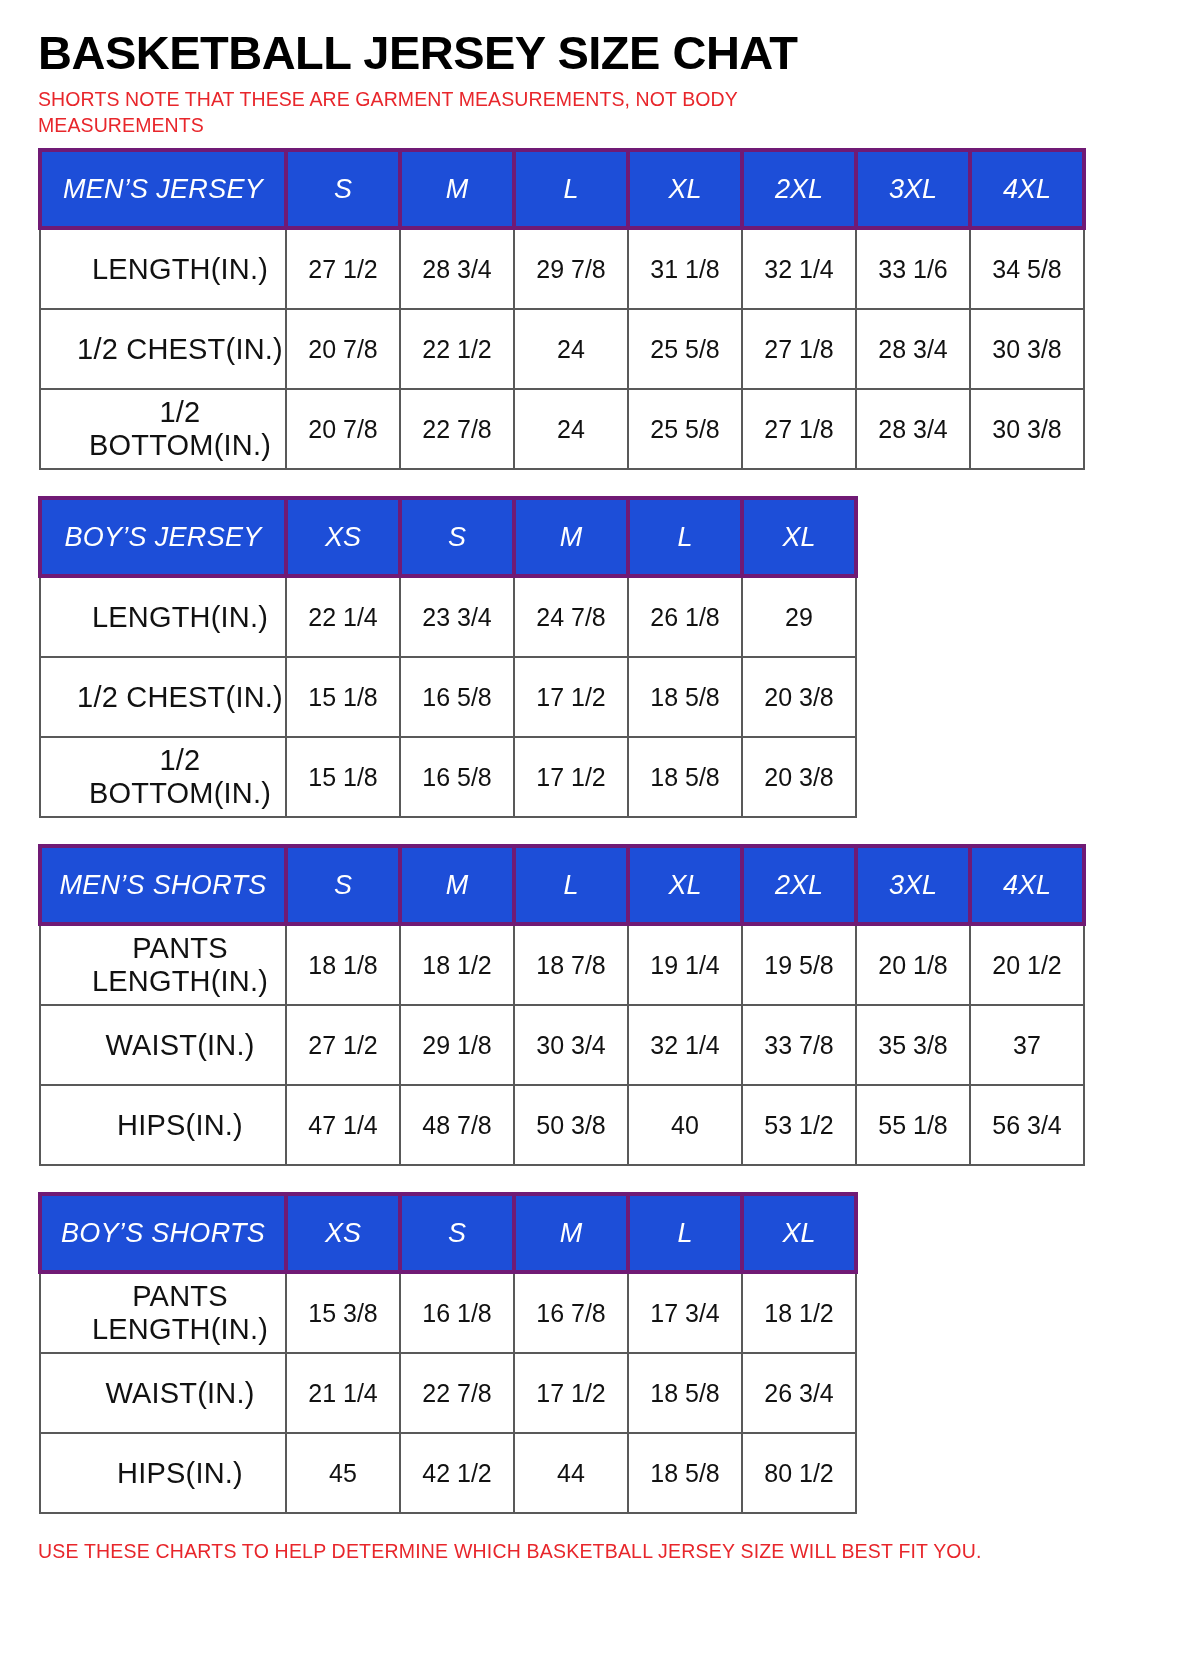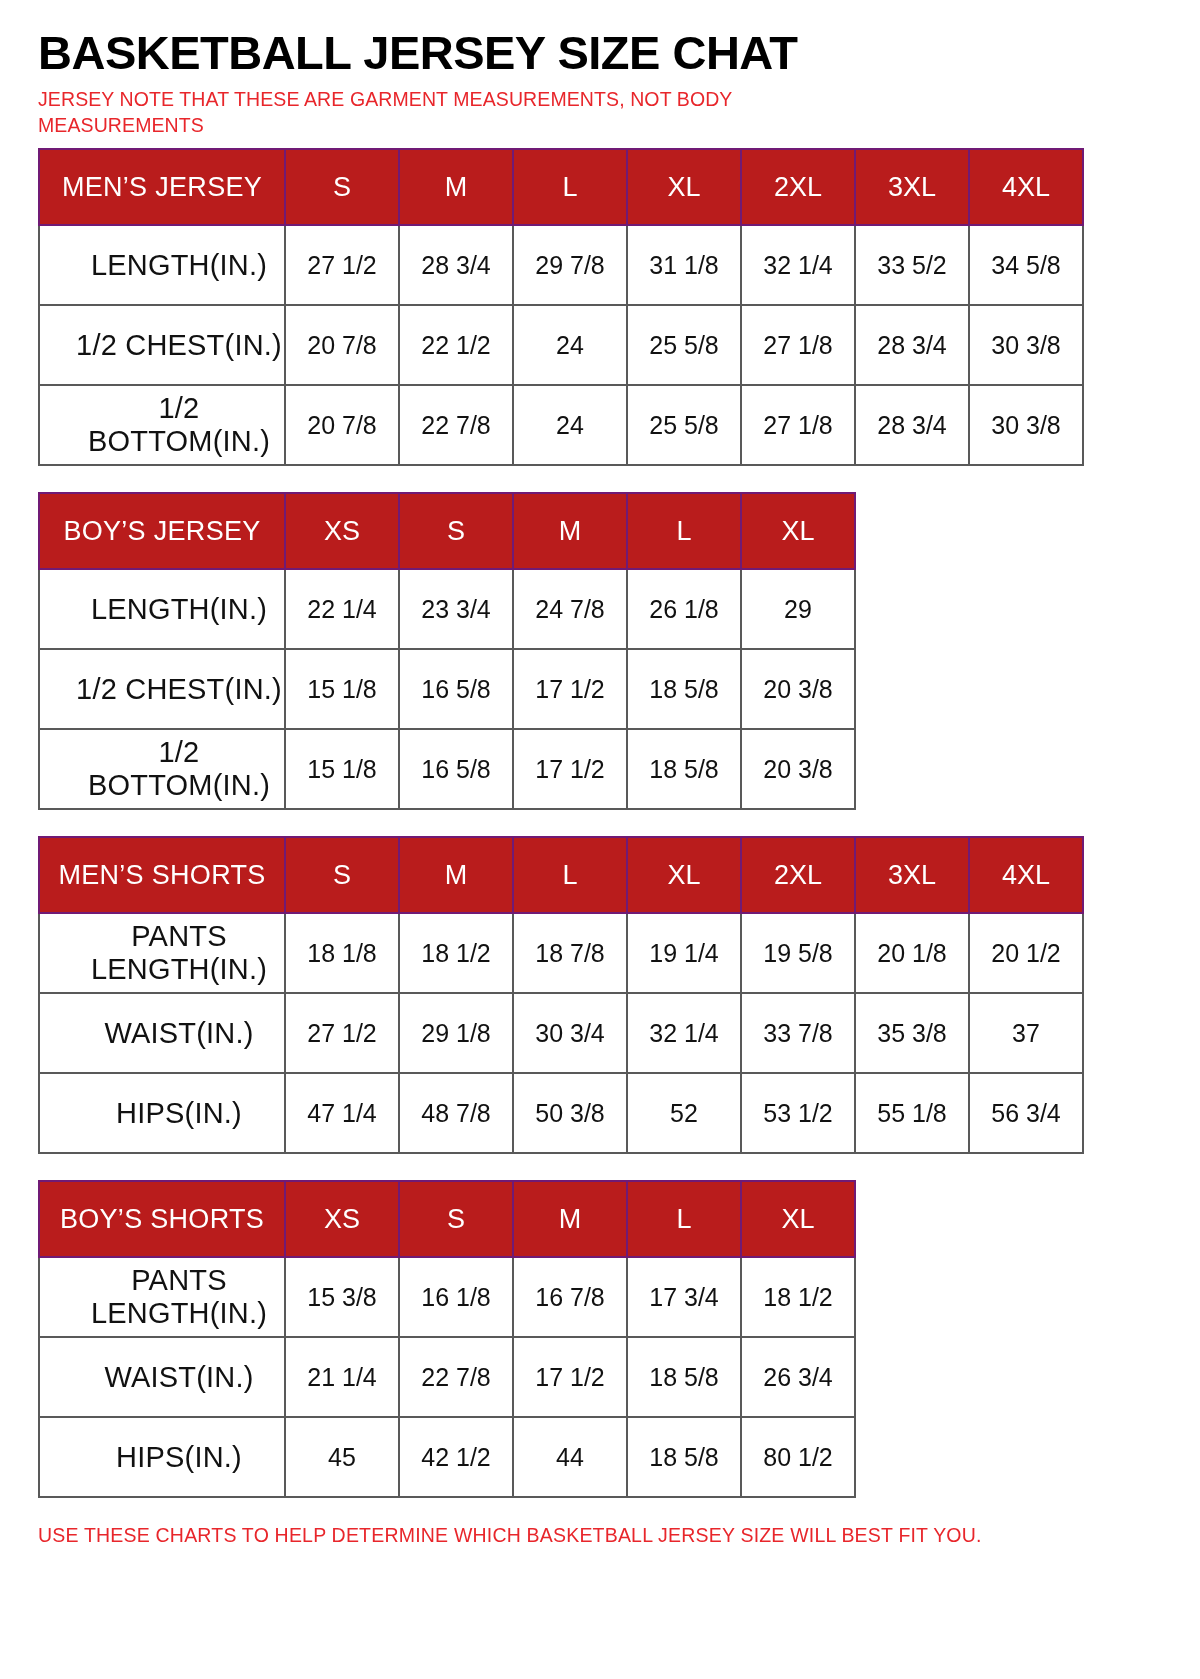--- a/index.html
+++ b/index.html
@@ -46,25 +46,26 @@
     text-align: center;
     vertical-align: middle;
     font-size: 25px;
     font-weight: normal;
     color: #111;
     padding: 0;
     height: 78px;
     background: #ffffff;
   }
   table.size thead th {
-    background: #b91c1c;
+    background: #1d4ed8;
     color: #ffffff;
     font-size: 27px;
     height: 74px;
-    border: 2px solid #701a75;
+    border: 4px solid #701a75;
+    font-style: italic;
   }
   table.size thead th.rowhead {
     font-size: 27px;
     letter-spacing: 0.3px;
   }
   table.size td.rowlabel {
     font-size: 29px;
     letter-spacing: 0.2px;
     padding-left: 34px;
   }
@@ -84,21 +85,21 @@
     letter-spacing: 0.2px;
     margin: 6px 0 8px 8px;
   }
 </style>
 </head>
 <body>
 
 <div class="page">
 
   <div class="title">BASKETBALL JERSEY SIZE CHAT</div>
-  <div class="note">JERSEY NOTE THAT THESE ARE GARMENT MEASUREMENTS, NOT BODY MEASUREMENTS</div>
+  <div class="note">SHORTS NOTE THAT THESE ARE GARMENT MEASUREMENTS, NOT BODY MEASUREMENTS</div>
 
   <table class="size men-jersey">
     <colgroup>
       <col class="lbl">
         <col class="v">
         <col class="v">
         <col class="v">
         <col class="v">
         <col class="v">
         <col class="v">
@@ -117,21 +118,21 @@
       </tr>
     </thead>
     <tbody>
       <tr>
         <td class="rowlabel">LENGTH(IN.)</td>
         <td>27  1/2</td>
         <td>28  3/4</td>
         <td>29  7/8</td>
         <td>31  1/8</td>
         <td>32  1/4</td>
-        <td>33  5/2</td>
+        <td>33  1/6</td>
         <td>34  5/8</td>
       </tr>
       <tr>
         <td class="rowlabel">1/2  CHEST(IN.)</td>
         <td>20  7/8</td>
         <td>22  1/2</td>
         <td>24</td>
         <td>25  5/8</td>
         <td>27  1/8</td>
         <td>28  3/4</td>
@@ -239,21 +240,21 @@
         <td>32  1/4</td>
         <td>33  7/8</td>
         <td>35  3/8</td>
         <td>37</td>
       </tr>
       <tr>
         <td class="rowlabel">HIPS(IN.)</td>
         <td>47  1/4</td>
         <td>48  7/8</td>
         <td>50  3/8</td>
-        <td>52</td>
+        <td>40</td>
         <td>53  1/2</td>
         <td>55  1/8</td>
         <td>56  3/4</td>
       </tr>
     </tbody>
   </table>
 
   <table class="size boy-shorts">
     <colgroup>
       <col class="lbl">

